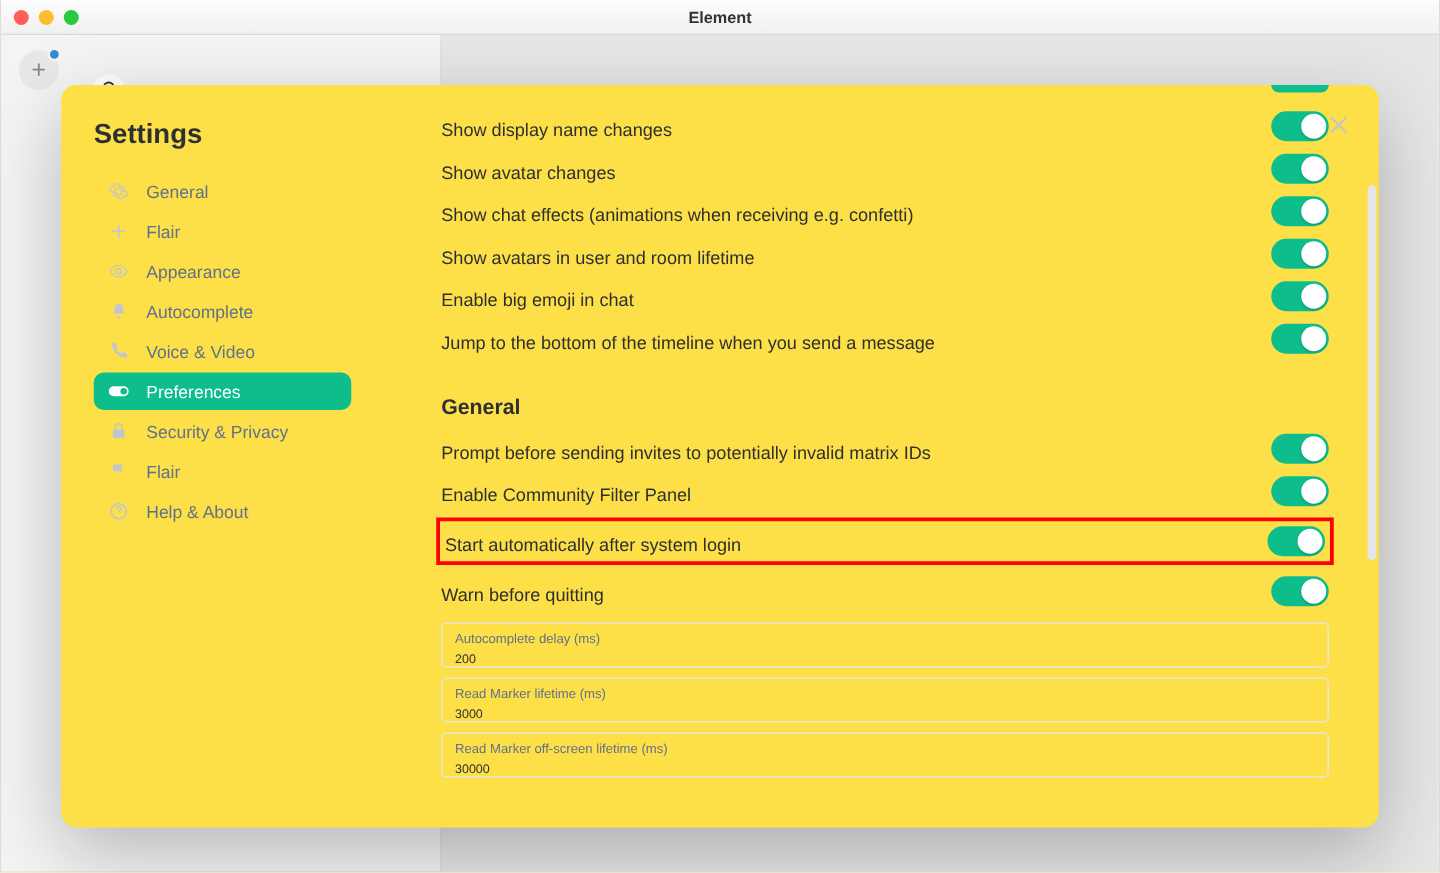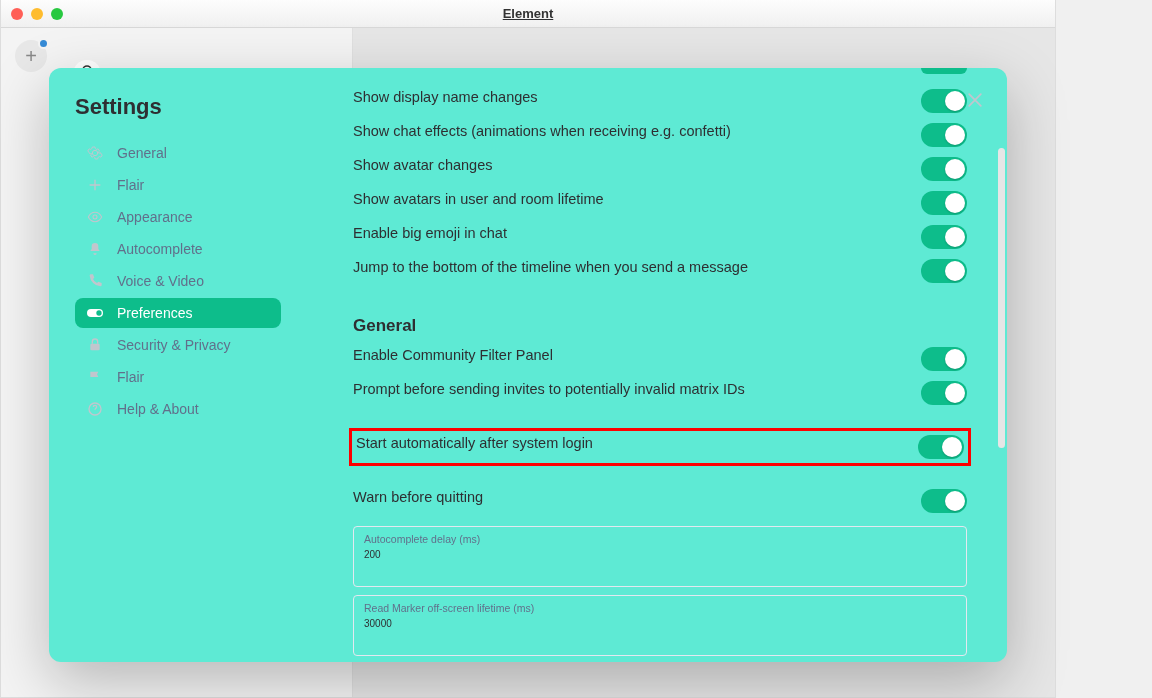--- a/index.html
+++ b/index.html
@@ -3,21 +3,21 @@
 <meta charset="utf-8">
 <style>
   * { box-sizing: border-box; margin: 0; padding: 0; }
   html, body {
     width: 1152px; height: 698px;
     font-family: -apple-system, BlinkMacSystemFont, "Segoe UI", Helvetica, Arial, sans-serif;
     background: #f0f0f0; overflow: hidden;
     font-size: 14px; color: #2e2f32;
   }
   
-  .window { width: 1056px; height: 698px; background: #fff; border: 1px solid #ddd; border-top: none; position: relative; text-decoration: underline; }
+  .window { width: 1152px; height: 698px; background: #fff; border: 1px solid #ddd; border-top: none; position: relative; }
   .titlebar {
     height: 28px; background: linear-gradient(#fdfdfd, #f0f0f0);
     border-bottom: 1px solid #d8d8d8;
     display: flex; align-items: center; position: relative;
   }
   .traffic-lights { position: absolute; left: 10px; top: 8px; display: flex; gap: 8px; }
   .tl { width: 12px; height: 12px; border-radius: 50%; }
   .tl.red { background: #ff5f57; }
   .tl.yellow { background: #febc2e; }
   .tl.green { background: #28c840; }
@@ -41,21 +41,21 @@
   .user-row { position:absolute; left: 72px; top: 32px; display:flex; align-items:flex-end; gap:10px; }
   .avatar-sm { width:28px; height:28px; border-radius:50%; background:#fff; display:flex; align-items:center; justify-content:center; }
   .avatar-sm svg { width:24px; height:24px; }
   .username { font-weight:700; font-size:15px; color:#2e2f32; }
   .chevron { margin-left: 140px; color:#888; }
 
   
   .modal {
     position: absolute;
     left: 48px; right: 48px; top: 68px; height: 594px;
-    background: #5eead4; border-radius: 12px;
+    background: #fde047; border-radius: 12px;
     box-shadow: 0 20px 60px rgba(0,0,0,0.25);
     display: flex; flex-direction: column;
     overflow: hidden;
   }
   .modal-close {
     position: absolute; top: 22px; right: 22px; width: 20px; height: 20px;
     color: #c1c6cd; cursor: pointer;
   }
   .modal-close svg { width:20px; height:20px; }
   .modal-body { display:flex; flex:1; overflow:hidden; }
@@ -74,41 +74,41 @@
   .side-label { white-space:nowrap; }
 
   .content {
     flex:1; overflow-y:auto; padding: 0 40px 30px 64px;
     position: relative;
   }
   .content::-webkit-scrollbar { width: 14px; }
   .content::-webkit-scrollbar-thumb { background: transparent; }
 
   .setting-row {
-    display:flex; align-items:flex-start; justify-content:space-between;
+    display:flex; align-items:flex-end; justify-content:space-between;
     padding: 5px 0;
     font-size: 14.5px; color: #2e2f32; position: relative;
   }
   .section-head { font-weight:700; font-size:17px; margin-top: 28px; margin-bottom: 6px; color:#2e2f32; }
 
   
   .toggle {
     width: 46px; height: 24px; border-radius: 14px; background: #0dbd8b;
     position: relative; flex-shrink: 0; cursor:pointer;
   }
   .toggle .knob {
     position:absolute; top:2px; right:2px; width:20px; height:20px; border-radius:50%; background:#fff;
     box-shadow: 0 1px 2px rgba(0,0,0,0.2);
   }
 
   
   .field {
     margin-top: 8px;
     border: 1px solid #e3e8f0; border-radius: 4px;
-    padding: 6px 10px 25px 10px;
+    padding: 6px 10px 0 10px;
   }
   .field-label { font-size: 10.5px; color: #61708b; }
   .field-input {
     border:none; outline:none; font-size: 10px; color:#2e2f32; width:100%;
     background:transparent; padding-top:2px;
   }
 
   
   .fake-scroll {
     position:absolute; right:2px; top:80px; width:7px; height:300px;
@@ -251,27 +251,27 @@
         <div class="cutoff-toggle"></div>
         <div style="height:16px"></div>
         <div id="top-rows">
             <div class="setting-row">
               <span>Show display name changes</span>
               <div class="toggle">
                 <div class="knob"></div>
               </div>
             </div>
             <div class="setting-row">
+              <span>Show avatar changes</span>
+              <div class="toggle">
+                <div class="knob"></div>
+              </div>
+            </div>
+            <div class="setting-row">
               <span>Show chat effects (animations when receiving e.g. confetti)</span>
-              <div class="toggle">
-                <div class="knob"></div>
-              </div>
-            </div>
-            <div class="setting-row">
-              <span>Show avatar changes</span>
               <div class="toggle">
                 <div class="knob"></div>
               </div>
             </div>
             <div class="setting-row">
               <span>Show avatars in user and room lifetime</span>
               <div class="toggle">
                 <div class="knob"></div>
               </div>
             </div>
@@ -285,46 +285,47 @@
               <span>Jump to the bottom of the timeline when you send a message</span>
               <div class="toggle">
                 <div class="knob"></div>
               </div>
             </div>
           </div>
 
         <div class="section-head">General</div>
         <div id="sec2-rows">
             <div class="setting-row">
+              <span>Prompt before sending invites to potentially invalid matrix IDs</span>
+              <div class="toggle">
+                <div class="knob"></div>
+              </div>
+            </div>
+            <div class="setting-row">
               <span>Enable Community Filter Panel</span>
               <div class="toggle">
                 <div class="knob"></div>
               </div>
             </div>
-            <div class="setting-row">
-              <span>Prompt before sending invites to potentially invalid matrix IDs</span>
-              <div class="toggle">
-                <div class="knob"></div>
-              </div>
-            </div>
-            <div class="setting-row" style="border: 3px solid rgb(255, 0, 0); padding: 4px; margin: 18px -4px;">
+            <div class="setting-row" style="border: 3px solid rgb(255, 0, 0); padding: 4px; margin: 4px -4px;">
               <span>Start automatically after system login</span>
               <div class="toggle">
                 <div class="knob"></div>
               </div>
             </div>
             <div class="setting-row">
               <span>Warn before quitting</span>
               <div class="toggle">
                 <div class="knob"></div>
               </div>
             </div>
           </div>
 
         <div id="fields">
             <div class="field"><div class="field-label">Autocomplete delay (ms)</div><input class="field-input" value="200" style=""></div>
+            <div class="field"><div class="field-label">Read Marker lifetime (ms)</div><input class="field-input" value="3000" style=""></div>
             <div class="field"><div class="field-label">Read Marker off-screen lifetime (ms)</div><input class="field-input" value="30000" style=""></div>
           </div>
         <div class="fake-scroll"></div>
       </div>
     </div>
   </div>
 </div>
 
 </body></html>

